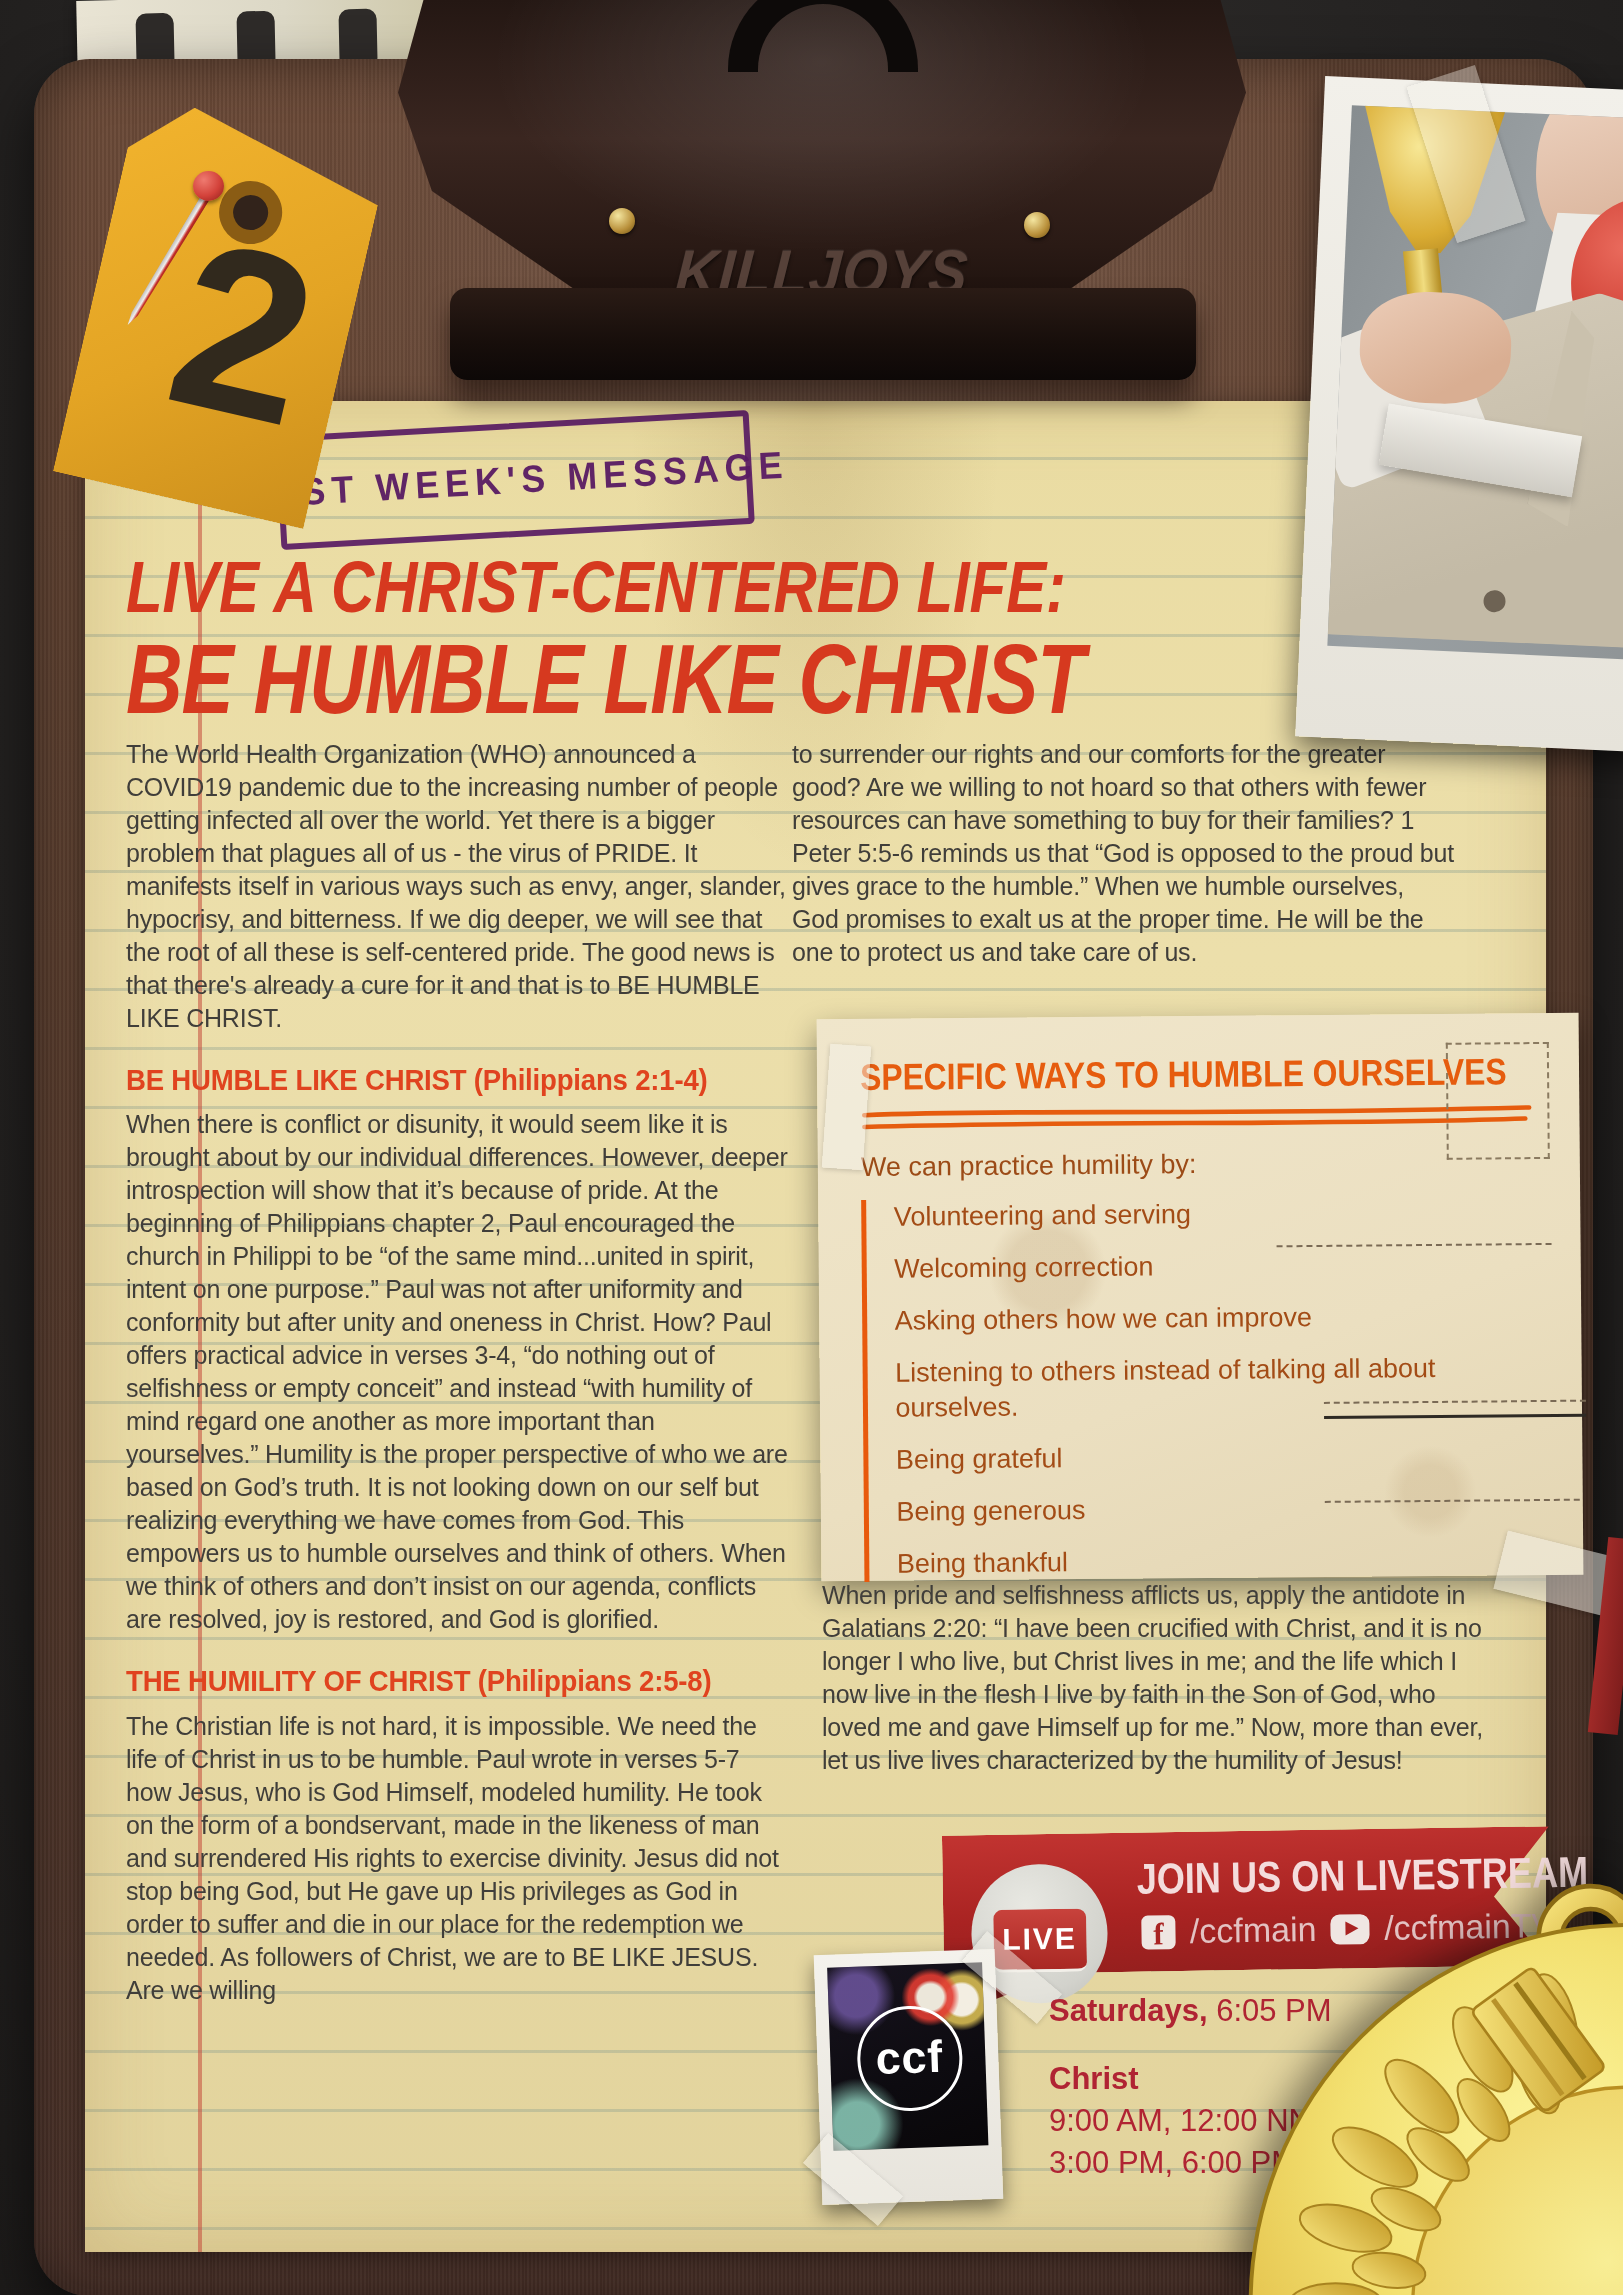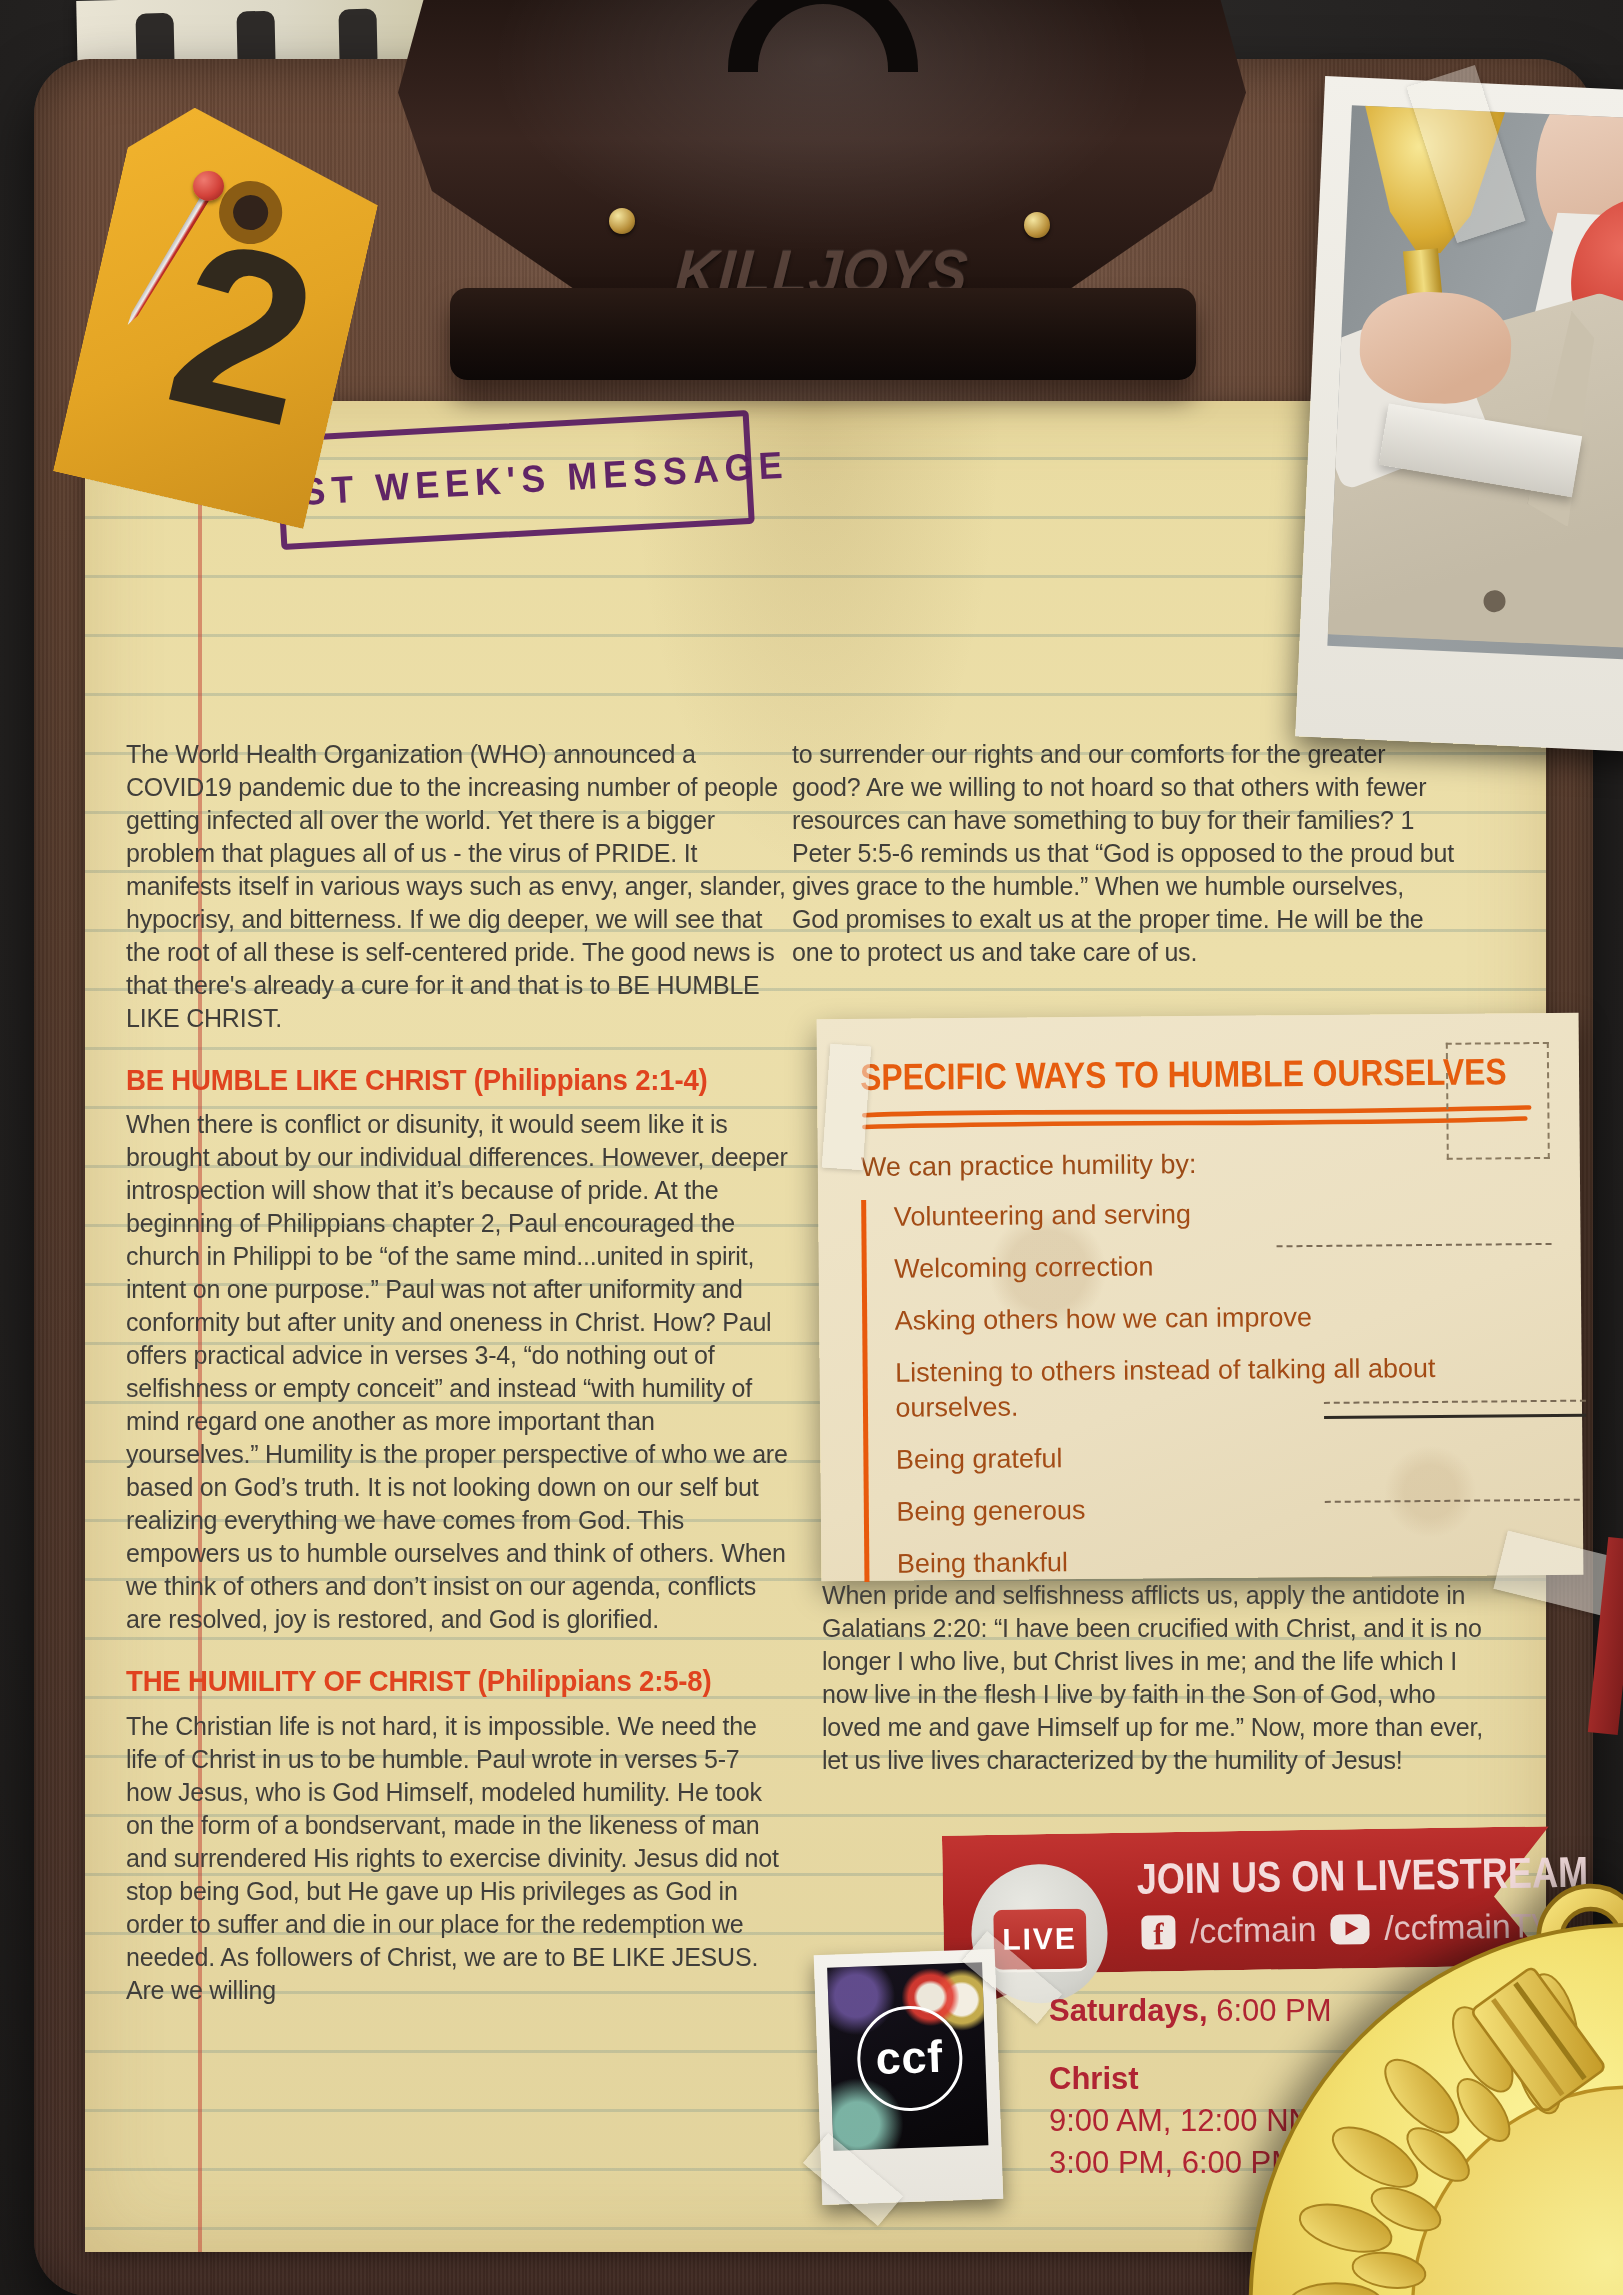--- a/index.html
+++ b/index.html
@@ -193,20 +193,24 @@
   <div class="rivet" style="left:609px;top:208px"></div>
   <div class="rivet" style="left:1024px;top:212px"></div>
 
   <div class="tag">
     <div class="tag-hole"></div>
     <div class="tag-number">2</div>
   </div>
   <div class="nail"></div>
   <div class="nail-head"></div>
 
+  <div class="title">
+    <span class="l1">LIVE A CHRIST-CENTERED LIFE:</span><br>
+    <span class="l2">BE HUMBLE LIKE CHRIST</span>
+  </div>
 
   <div class="col" id="col1">
     <p>The World Health Organization (WHO) announced a COVID19 pandemic due to the increasing number of people getting infected all over the world. Yet there is a bigger problem that plagues all of us - the virus of PRIDE. It manifests itself in various ways such as envy, anger, slander, hypocrisy, and bitterness. If we dig deeper, we will see that the root of all these is self-centered pride. The good news is that there's already a cure for it and that is to BE HUMBLE LIKE CHRIST.</p>
     <h3>BE HUMBLE LIKE CHRIST (Philippians 2:1-4)</h3>
     <p>When there is conflict or disunity, it would seem like it is brought about by our individual differences. However, deeper introspection will show that it’s because of pride. At the beginning of Philippians chapter 2, Paul encouraged the church in Philippi to be “of the same mind...united in spirit, intent on one purpose.” Paul was not after uniformity and conformity but after unity and oneness in Christ. How? Paul offers practical advice in verses 3-4, “do nothing out of selfishness or empty conceit” and instead “with humility of mind regard one another as more important than yourselves.” Humility is the proper perspective of who we are based on God’s truth. It is not looking down on our self but realizing everything we have comes from God. This empowers us to humble ourselves and think of others. When we think of others and don’t insist on our agenda, conflicts are resolved, joy is restored, and God is glorified.</p>
     <h3>THE HUMILITY OF CHRIST (Philippians 2:5-8)</h3>
     <p>The Christian life is not hard, it is impossible. We need the life of Christ in us to be humble. Paul wrote in verses 5-7 how Jesus, who is God Himself, modeled humility. He took on the form of a bondservant, made in the likeness of man and surrendered His rights to exercise divinity. Jesus did not stop being God, but He gave up His privileges as God in order to suffer and die in our place for the redemption we needed. As followers of Christ, we are to BE LIKE JESUS. Are we willing</p>
   </div>
 
   <div class="col" id="col2">
@@ -269,21 +273,21 @@
         <span>ccf</span>
       </div>
     </div>
   </div>
   <div class="tape" style="left:963px;top:1958px;width:98px;height:39px;transform:rotate(40deg)"></div>
   <div class="tape" style="left:804px;top:2160px;width:98px;height:39px;transform:rotate(40deg)"></div>
 
   <div class="schedule">
     <div>
       <span class="b">Saturdays,</span>
-      <span>6:00 PM</span>
+      <span>6:05 PM</span>
     </div>
     <div class="blk">
       <div class="b">Christ</div>
       <div>9:00 AM, 12:00 NN</div>
       <div>3:00 PM, 6:00 PM</div>
     </div>
   </div>
 
   <div class="redstrap"></div>
   <div class="medal">

